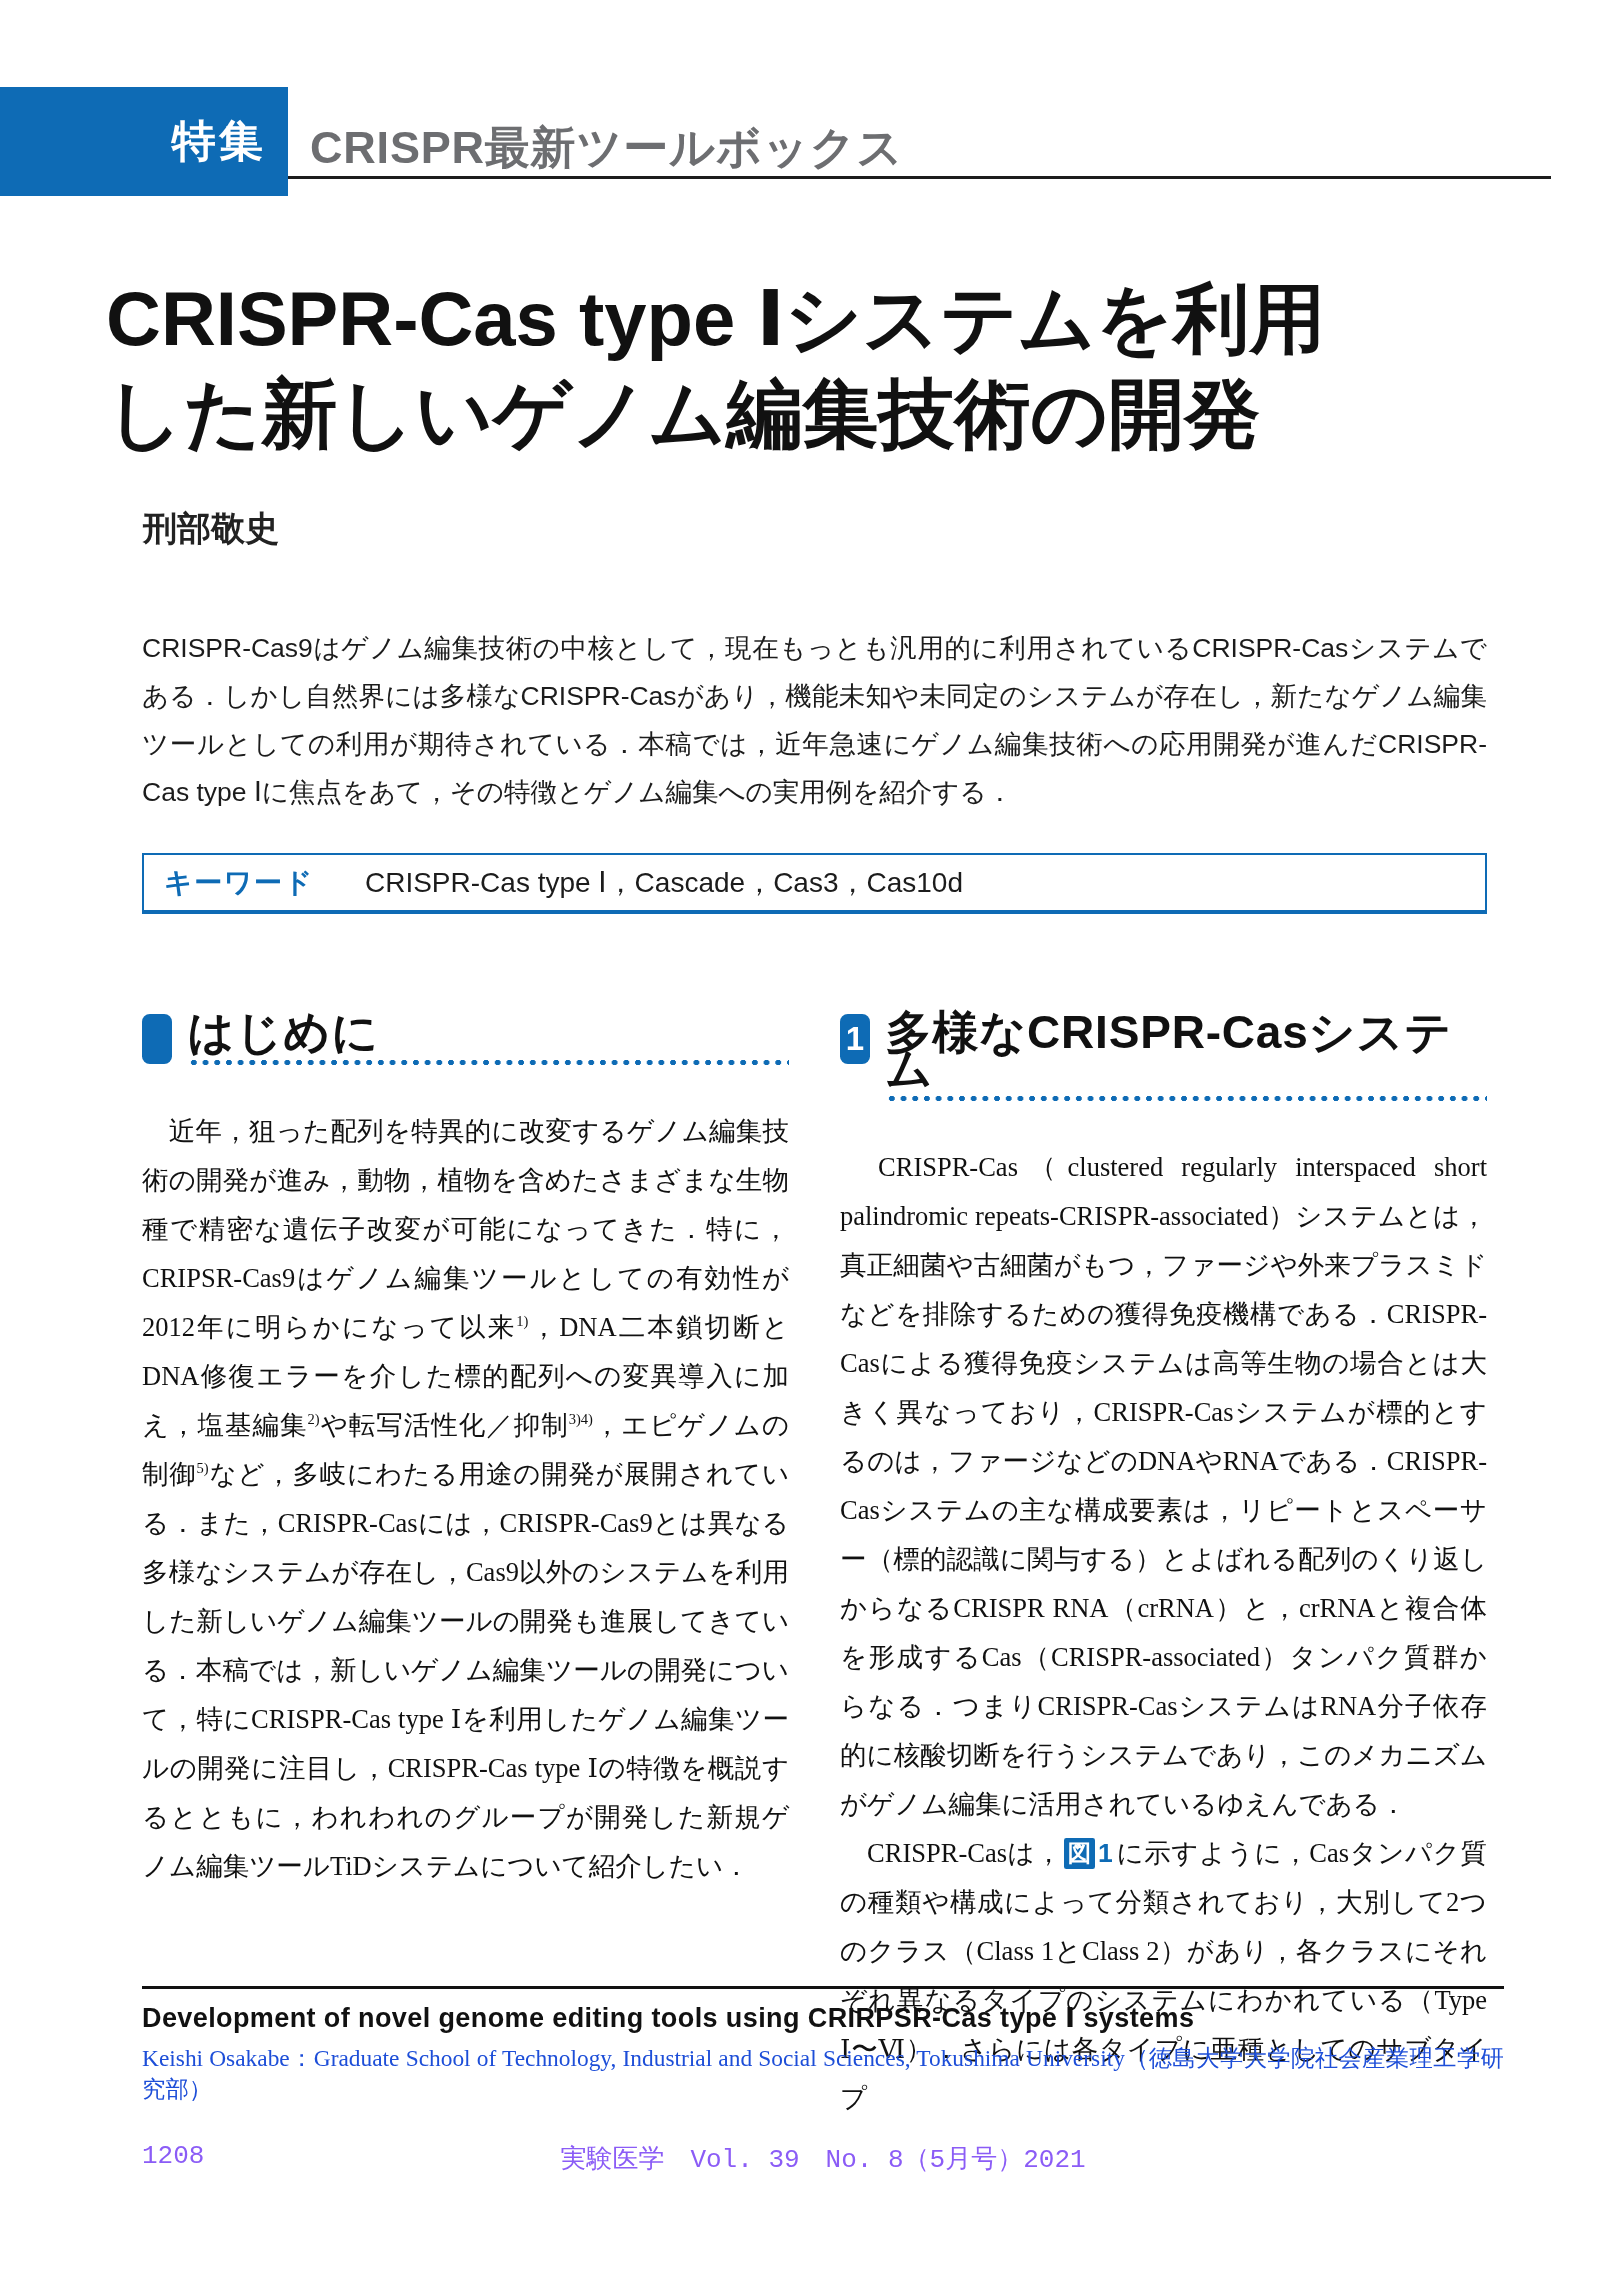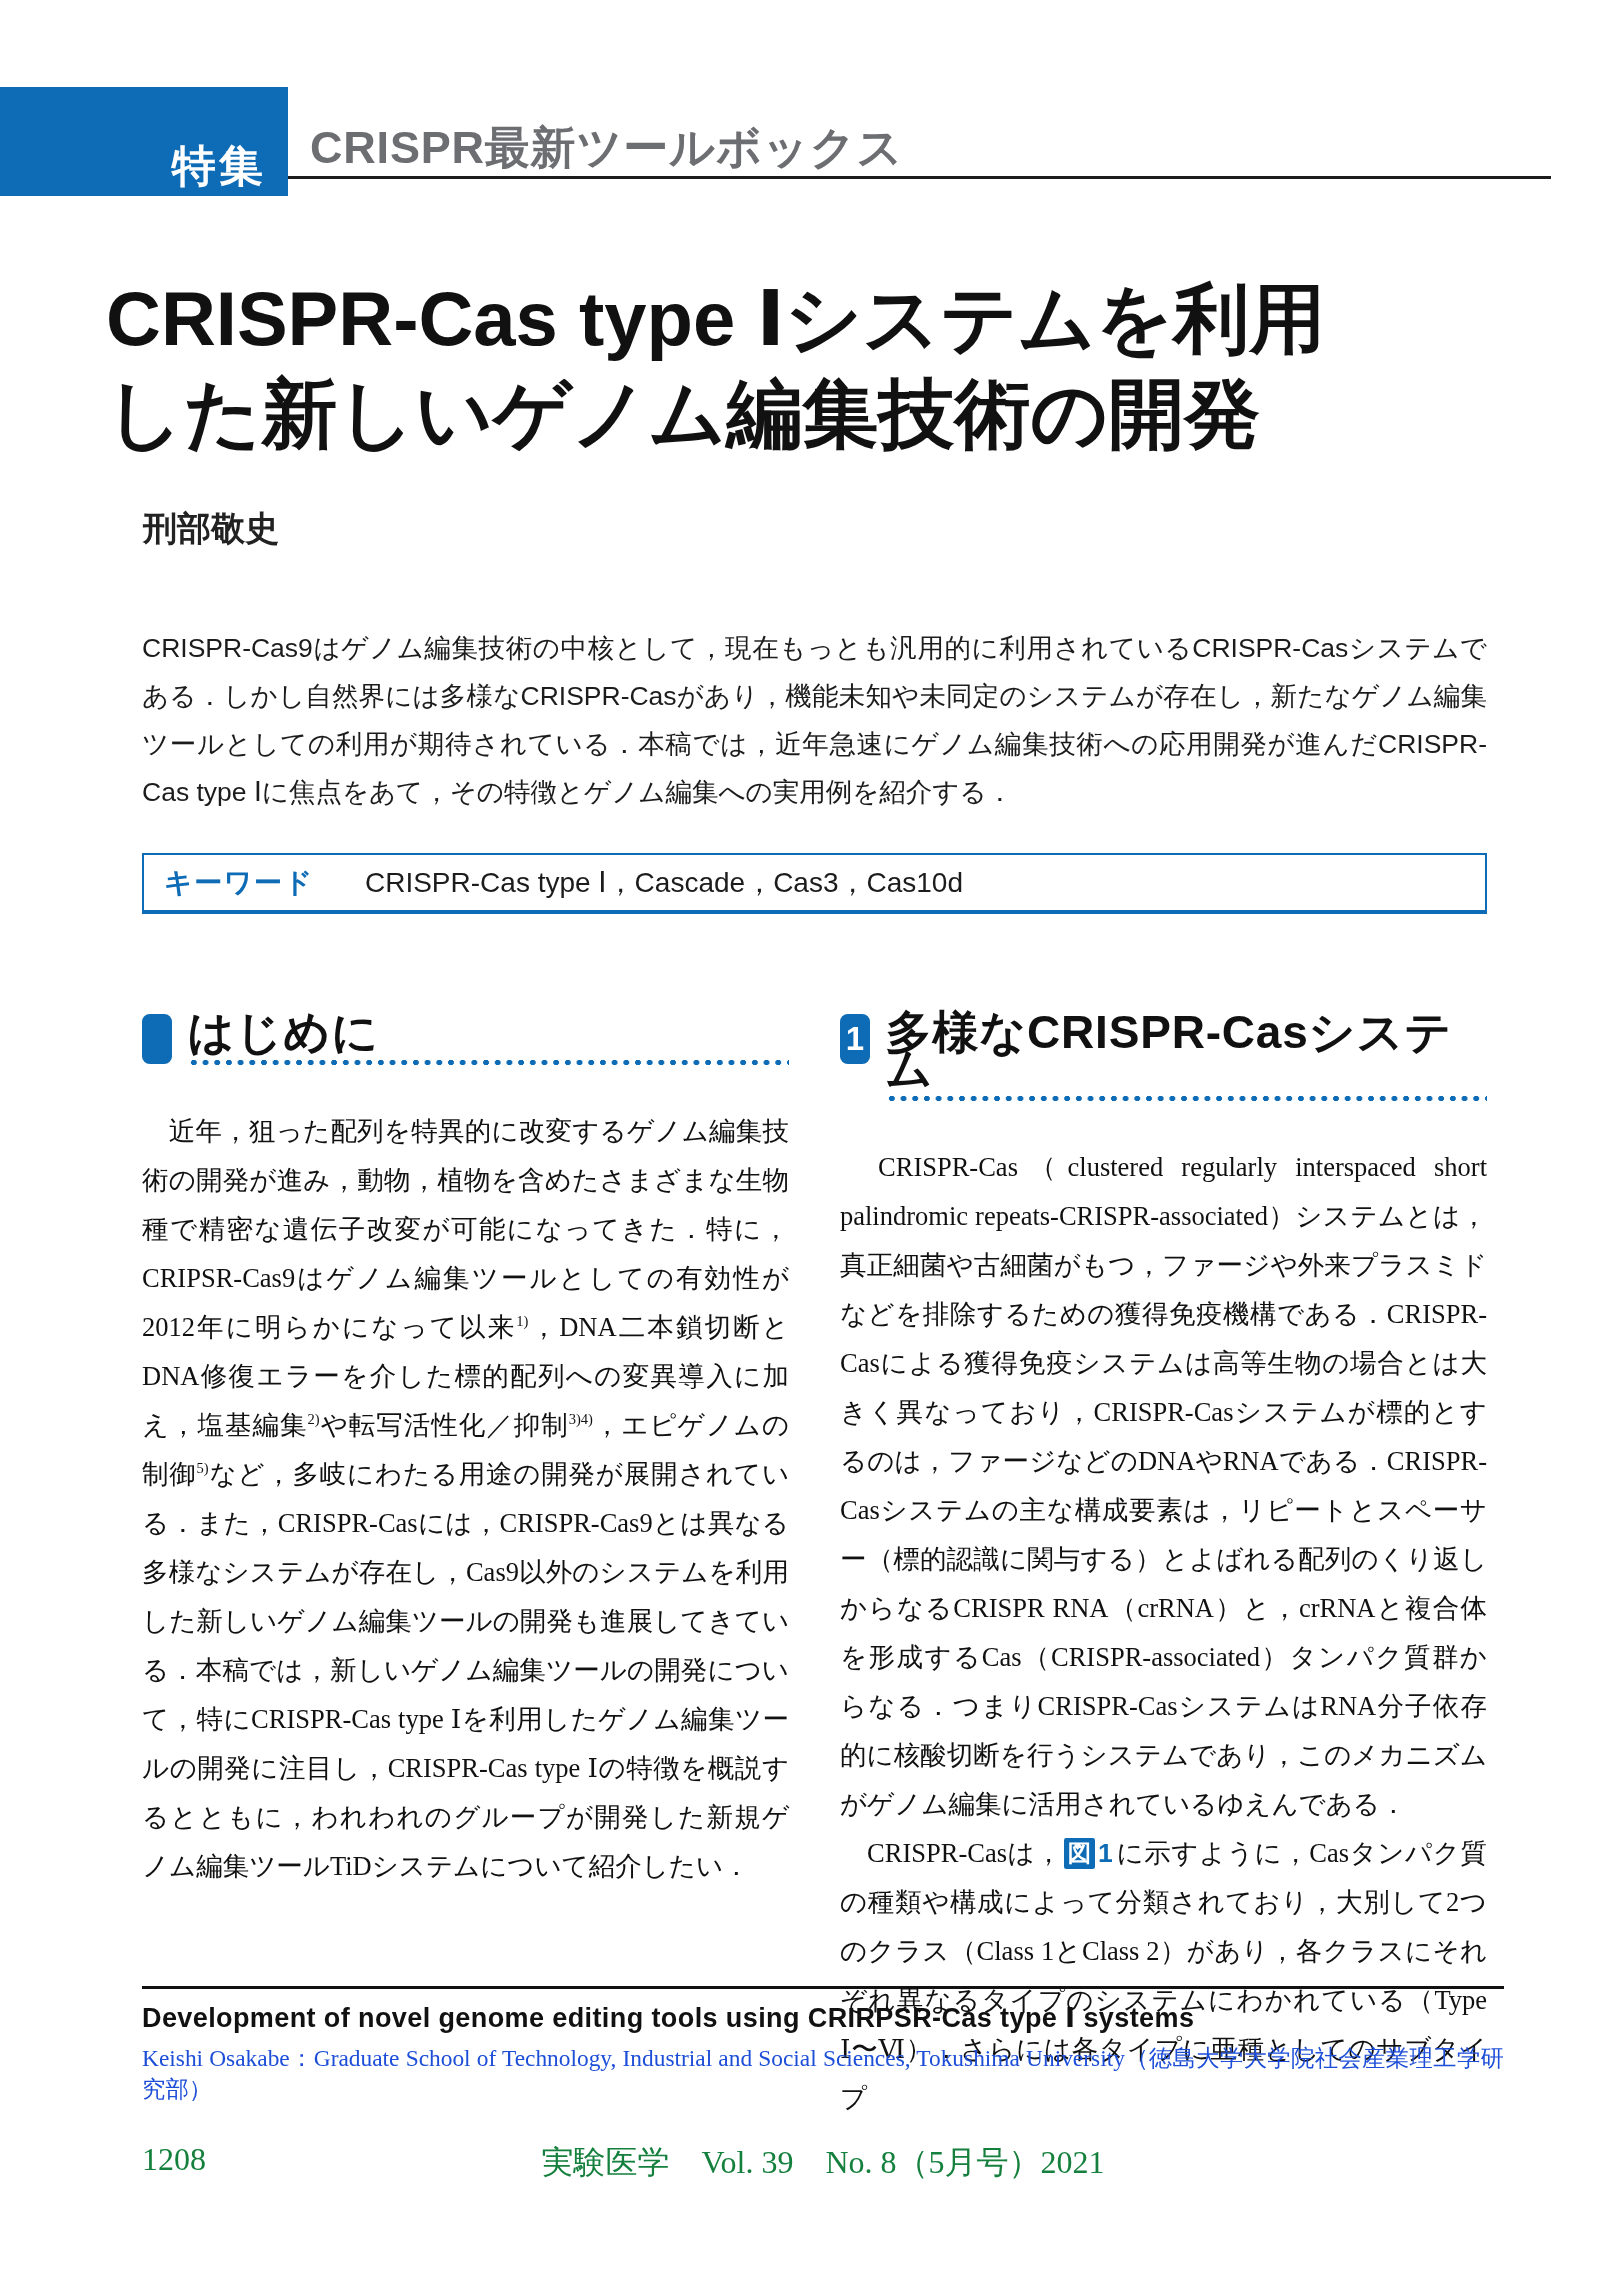--- a/index.html
+++ b/index.html
@@ -10,21 +10,21 @@
   *{margin:0;padding:0;box-sizing:border-box;}
   html,body{background:#ffffff;}
   body{width:1618px;font-family:"Liberation Sans","DejaVu Sans",sans-serif;color:var(--ink);}
   .page{position:relative;width:1618px;height:2284px;background:#ffffff;overflow:hidden;}
 
   
   .feature-row{position:relative;height:109px;margin-top:87px;}
   .feature-badge{
     position:absolute;left:0;top:0;width:288px;height:109px;
     background:var(--brand-blue);
-    display:flex;align-items:flex-end;justify-content:flex-end;
+    display:flex;align-items:center;justify-content:flex-end;
     padding-right:22px;
   }
   .feature-badge span{color:#ffffff;font-size:44px;font-weight:bold;letter-spacing:3.1px;}
   .series-title{
     position:absolute;left:310px;top:31px;
     font-size:45px;font-weight:bold;color:var(--series-gray);letter-spacing:0.8px;
   }
   .header-rule{position:absolute;left:288px;right:67px;bottom:17px;height:3.1px;background:#1c1c1c;}
 
   
@@ -95,21 +95,21 @@
     border-top:3.9px solid #111;padding-top:12.5px;
   }
   .footnote-title{font-size:27px;font-weight:bold;color:#111;letter-spacing:0.4px;}
   .footnote-authors{
     margin-top:9.4px;font-family:"Liberation Serif","DejaVu Serif",serif;
     font-size:23.4px;line-height:31px;color:#1d4ed8;text-align:justify;
   }
 
   
   .page-footer{position:absolute;left:142px;width:1362px;top:2141px;height:31px;
-    font-family:Liberation Serif, serif;font-size:32px;color:#15803d;}
+    font-family:Liberation Mono, monospace;font-size:26px;color:#8b5cf6;}
   .page-number{position:absolute;left:0;top:0;}
   .journal-info{position:absolute;left:0;width:100%;text-align:center;top:0;}
 </style>
 </head>
 <body>
 
 <div class="page">
 
   <div class="feature-row">
     <div class="feature-badge">

